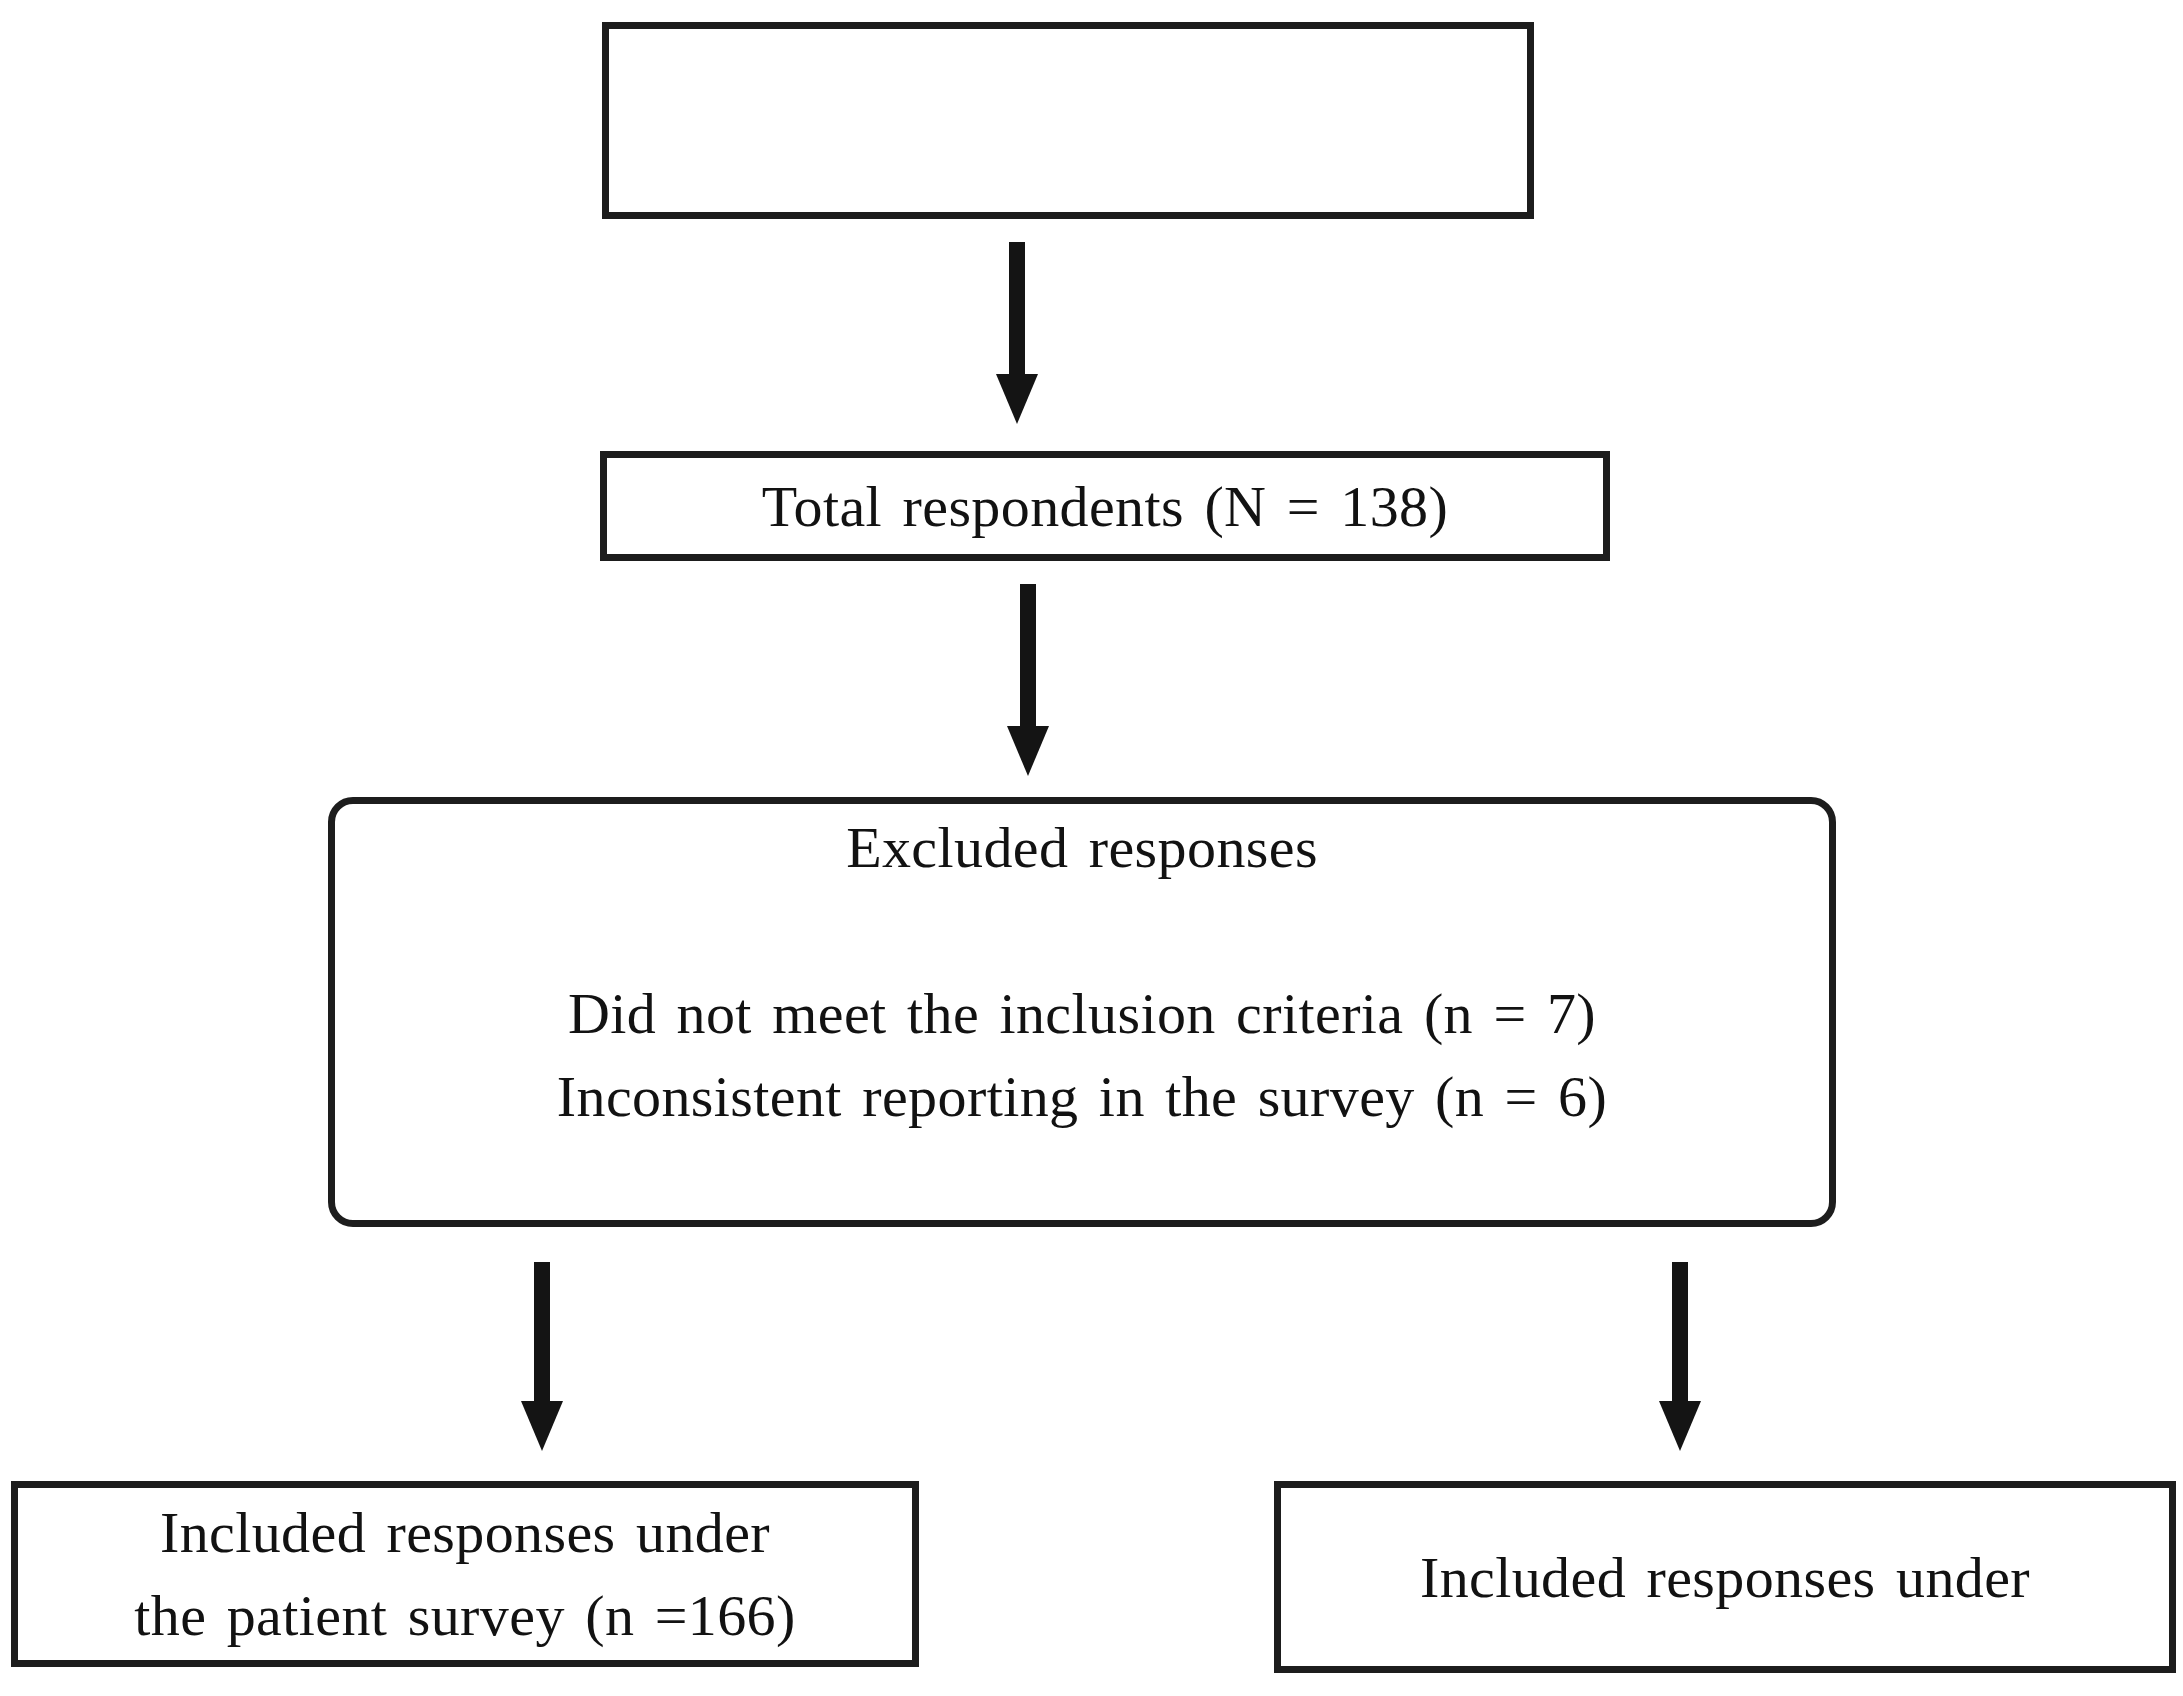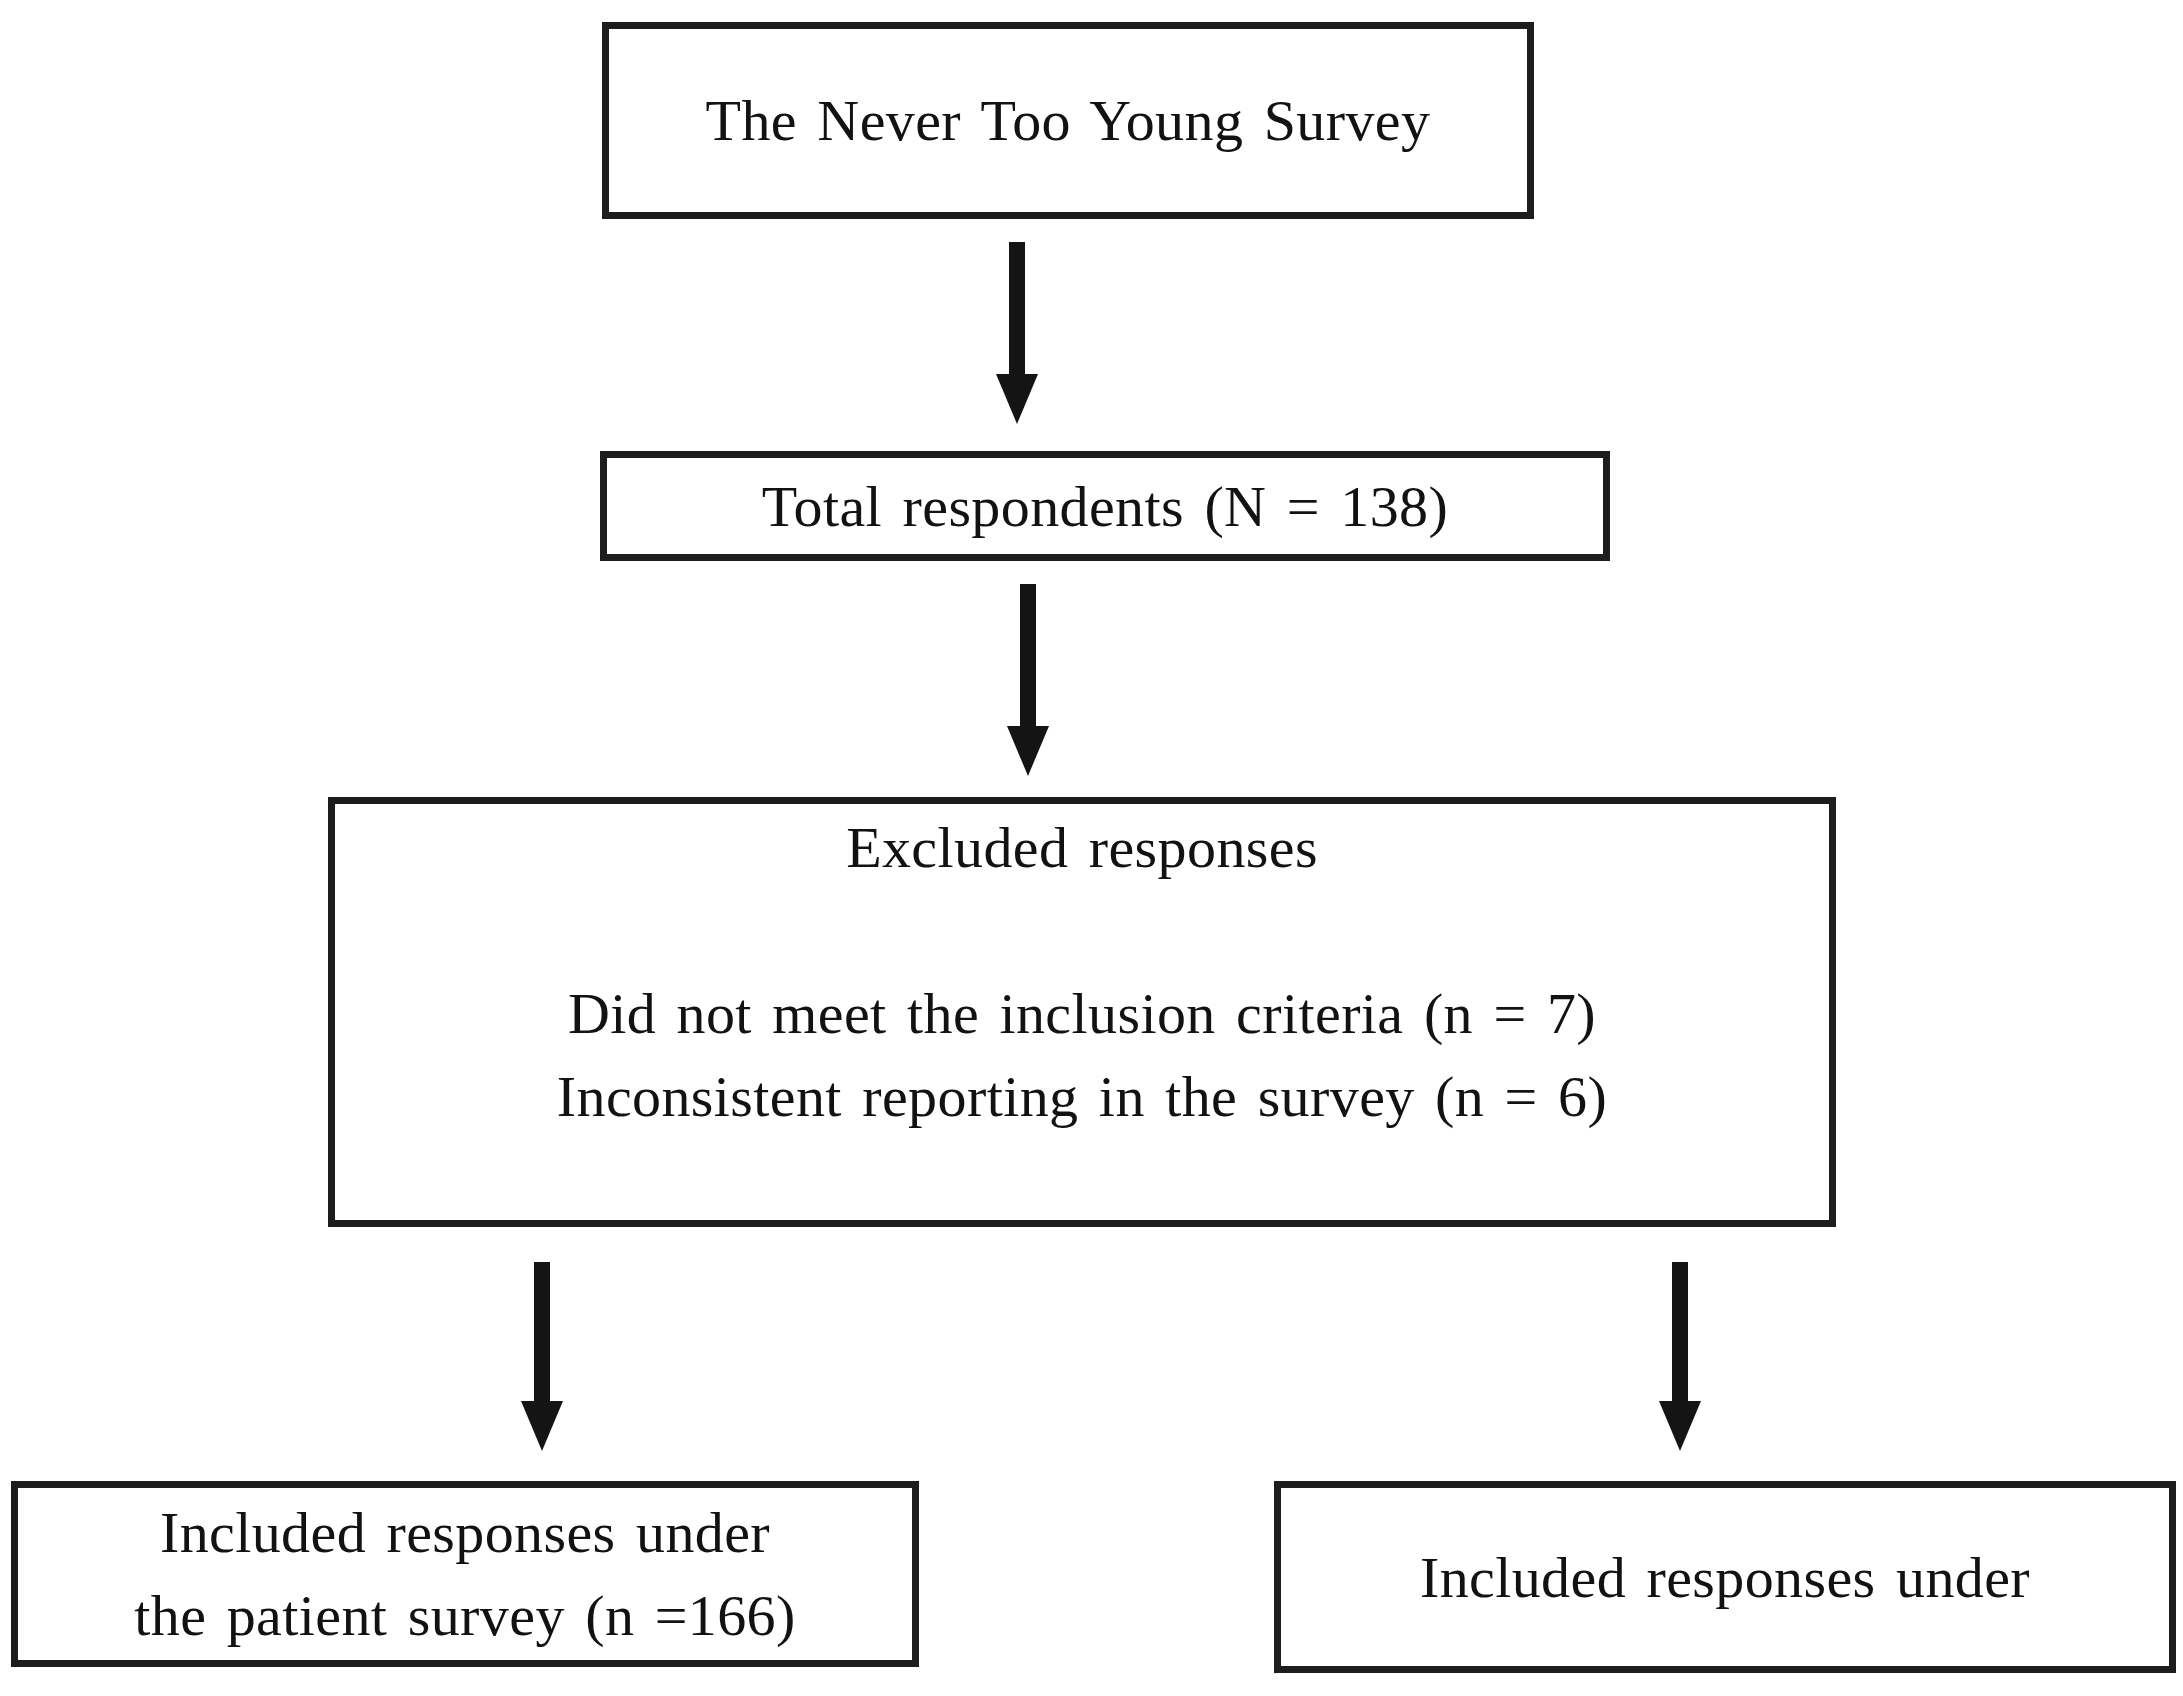--- a/index.html
+++ b/index.html
@@ -26,21 +26,21 @@
     align-items: center;
     text-align: center;
     font-size: 58px;
     line-height: 83px;
     word-spacing: 5.5px;
     letter-spacing: 0.4px;
   }
   .fc-line { white-space: nowrap; }
   #title-box     { left: 602px;  top: 22px;   width: 932px; height: 197px; }
   #total-box     { left: 600px;  top: 451px;  width: 1010px; height: 110px; }
-  #excluded-box  { left: 328px;  top: 797px; width: 1508px; height: 430px; justify-content: flex-start; padding-top: 1.6px; }
+  #excluded-box  { left: 328px;  top: 797px; width: 1508px; height: 430px; justify-content: flex-start; padding-top: 1.6px; border-radius: 25px; }
   #excluded-heading { margin-bottom: 83px; }
   #patient-box   { left: 11px;   top: 1481px; width: 908px; height: 186px; }
   #caregiver-box { left: 1274px; top: 1481px; width: 902px; height: 192px; }
   .arrow {
     position: absolute;
     display: flex;
     flex-direction: column;
     align-items: center;
   }
   .arrow .shaft {
@@ -59,21 +59,20 @@
   #arrow-2 { left: 1007px; top: 584px;  width: 42px; height: 192px; }
   #arrow-3 { left: 521px;  top: 1262px; width: 42px; height: 189px; }
   #arrow-4 { left: 1659px; top: 1262px; width: 42px; height: 189px; }
 </style>
 </head>
 <body>
 
 <div id="figure">
 
   <div class="fc-box" id="title-box">
-    <div class="fc-line">The Never Too Young Survey</div>
   </div>
 
   <div class="arrow" id="arrow-1">
     <div class="shaft"></div>
     <div class="head"></div>
   </div>
 
   <div class="fc-box" id="total-box">
     <div class="fc-line">Total respondents (N = 138)</div>
   </div>

